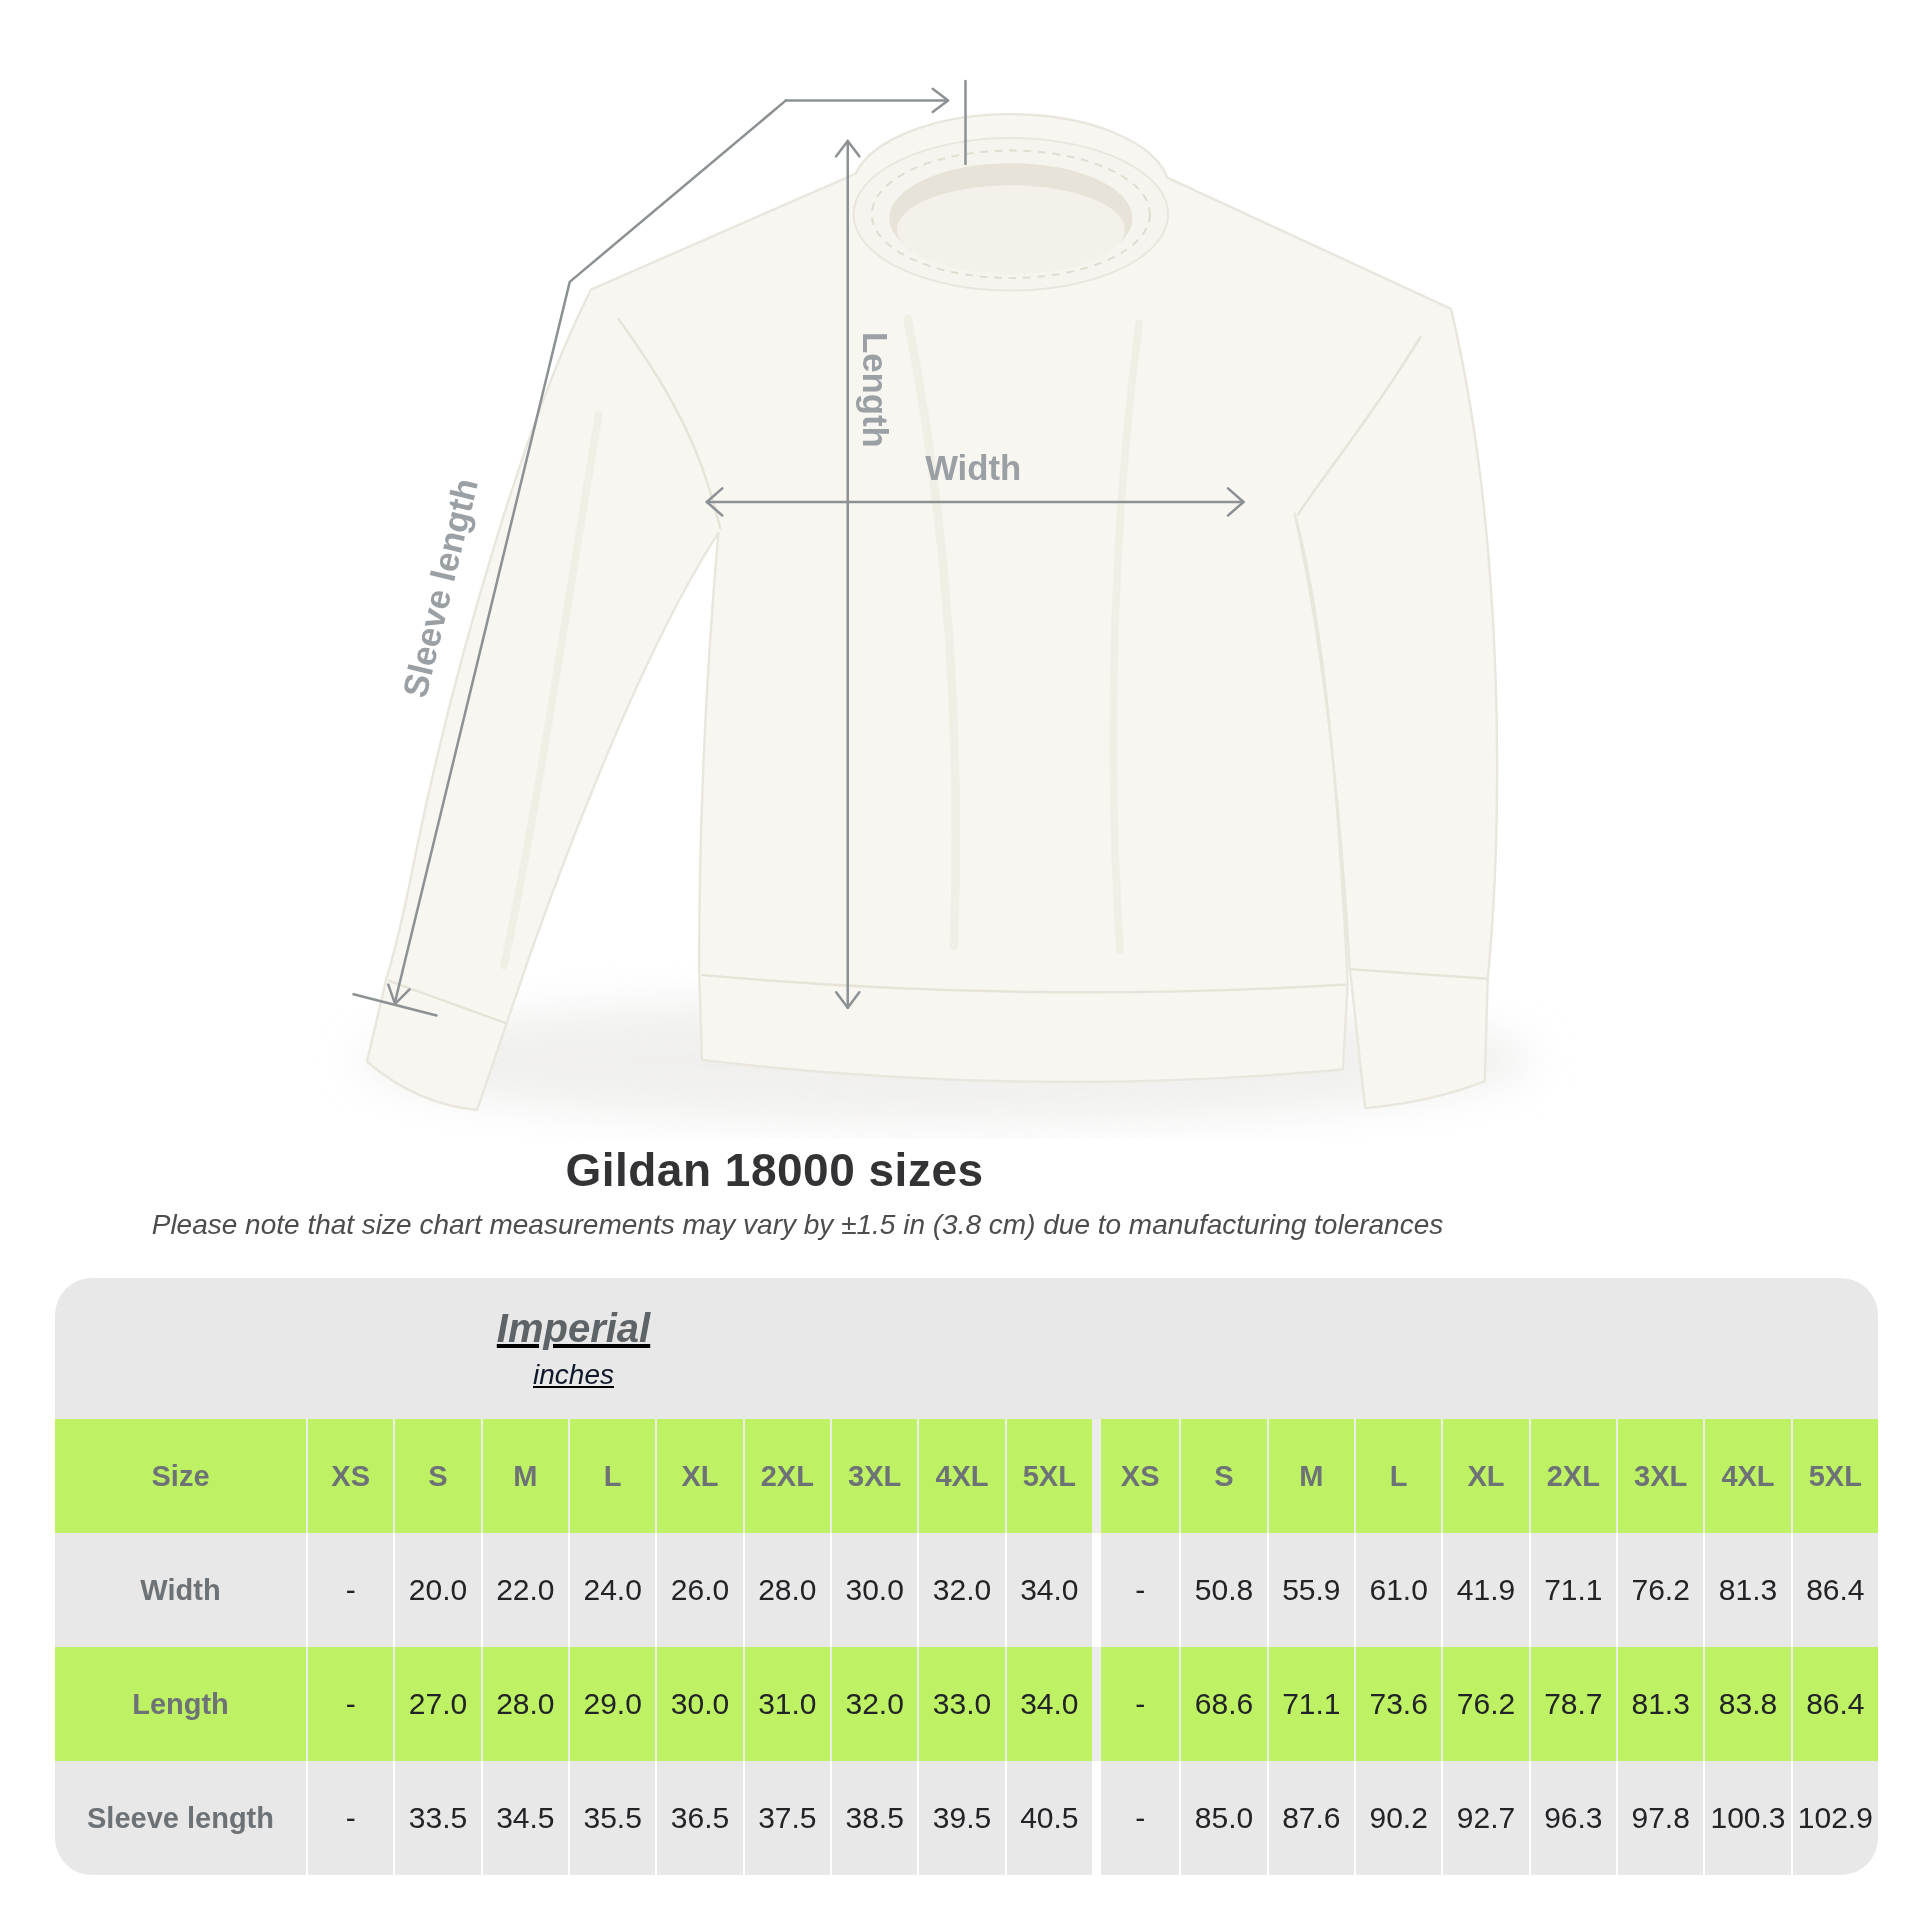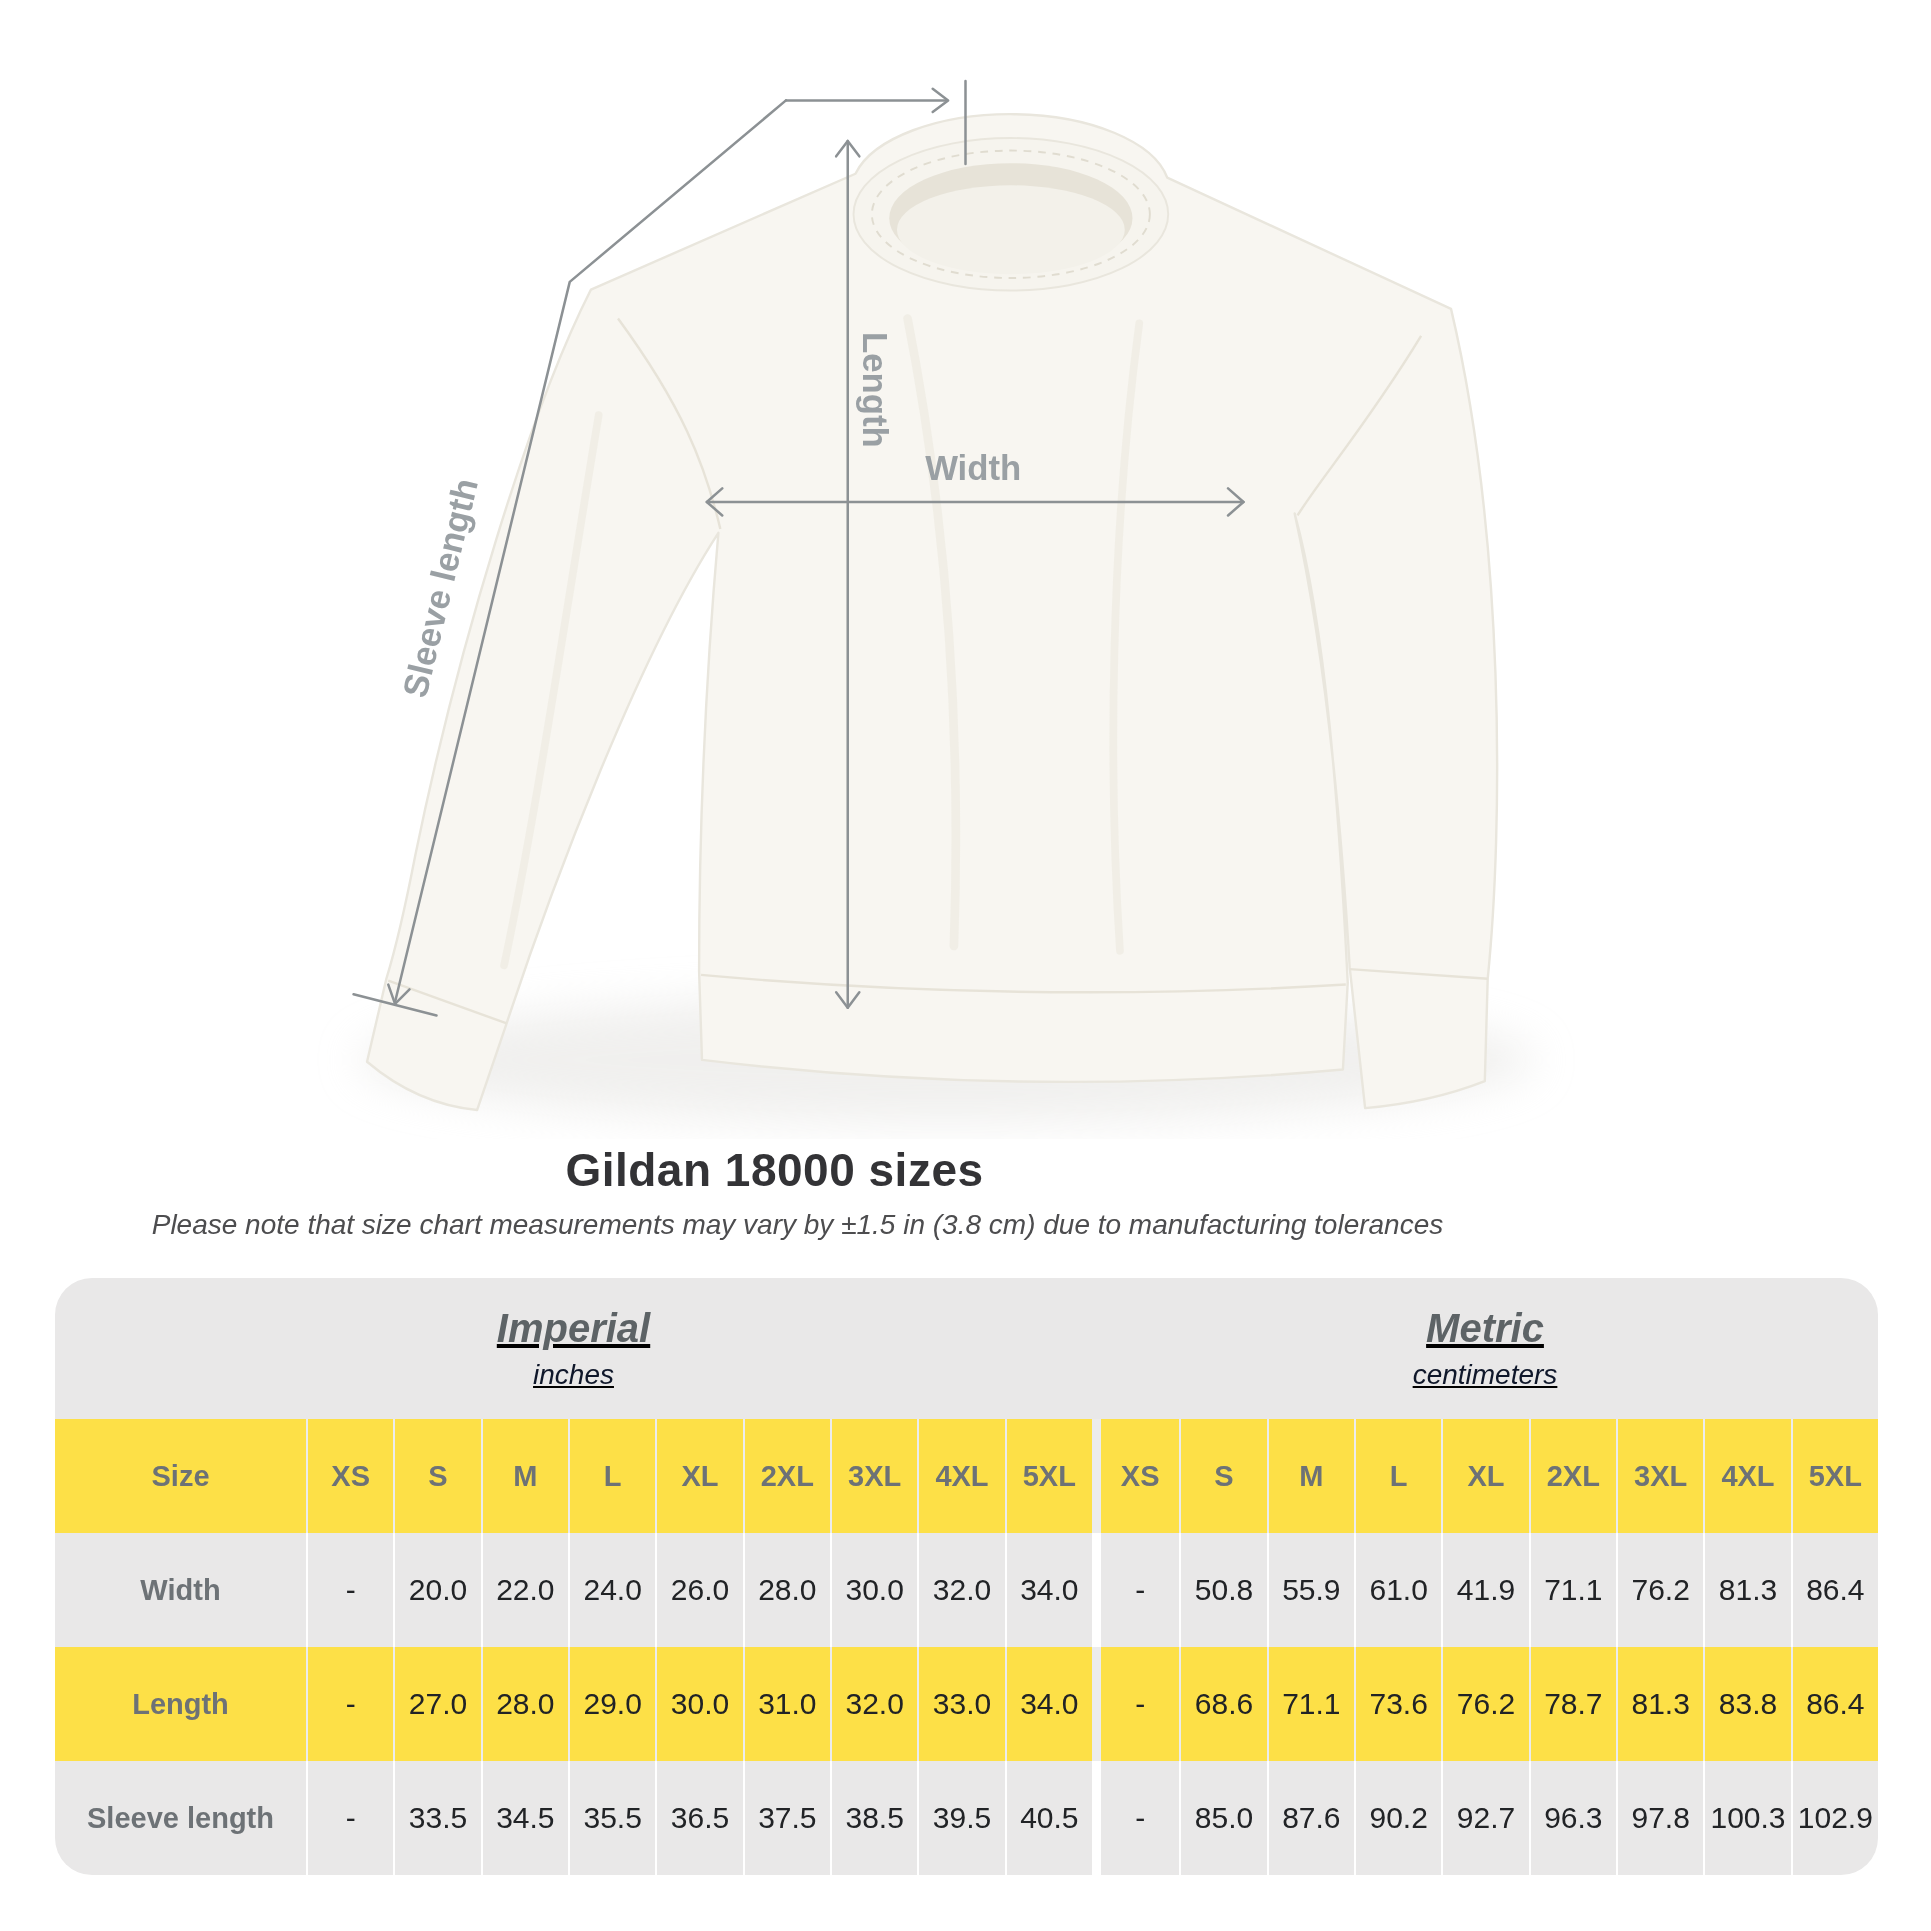--- a/index.html
+++ b/index.html
@@ -24,21 +24,21 @@
   .bgrp{grid-row:1;display:flex;flex-direction:column;align-items:center;
         justify-content:center;gap:8.7px;z-index:1;text-decoration:underline;}
   .bgrp.imp{grid-column:1/11;}
   .bgrp.met{grid-column:11/20;}
   .band-title{font-size:40px;font-weight:bold;font-style:italic;color:#5d6366;}
   .band-unit{font-size:28px;font-style:italic;color:#0f172a;}
 
   .cell{display:flex;align-items:center;justify-content:center;
         border-left:2.9px solid transparent;}
   .cell.first{border-left:none;}
-  .cell.w{background:#fde047;border-left-color:#ececec;}
+  .cell.w{background:#bef264;border-left-color:#ececec;}
   .cell.g{background:#e9e8e8;border-left-color:#ffffff;}
   .cell.grp{border-left-width:9.7px;}
   .hd,.lbl{font-size:29px;font-weight:bold;color:#6d7276;}
   .val{font-size:30px;color:#212326;}
   .bl{border-radius:0 0 0 37px;}
   .br{border-radius:0 0 37px 0;}
 </style>
 </head>
 <body>
 
@@ -111,24 +111,20 @@
 </svg>
 
 <div id="title">Gildan 18000 sizes</div>
 <div id="subtitle">Please note that size chart measurements may vary by ±1.5 in (3.8 cm) due to manufacturing tolerances</div>
 
 <div id="size-table">
   <div class="band"></div>
   <div class="bgrp imp">
     <div class="band-title">Imperial</div>
     <div class="band-unit">inches</div>
-  </div>
-  <div class="bgrp met">
-    <div class="band-title">Metric</div>
-    <div class="band-unit">centimeters</div>
   </div>
 
 <div class="cell first w hd">Size</div>
     <div class="cell w hd">XS</div>
     <div class="cell w hd">S</div>
     <div class="cell w hd">M</div>
     <div class="cell w hd">L</div>
     <div class="cell w hd">XL</div>
     <div class="cell w hd">2XL</div>
     <div class="cell w hd">3XL</div>

